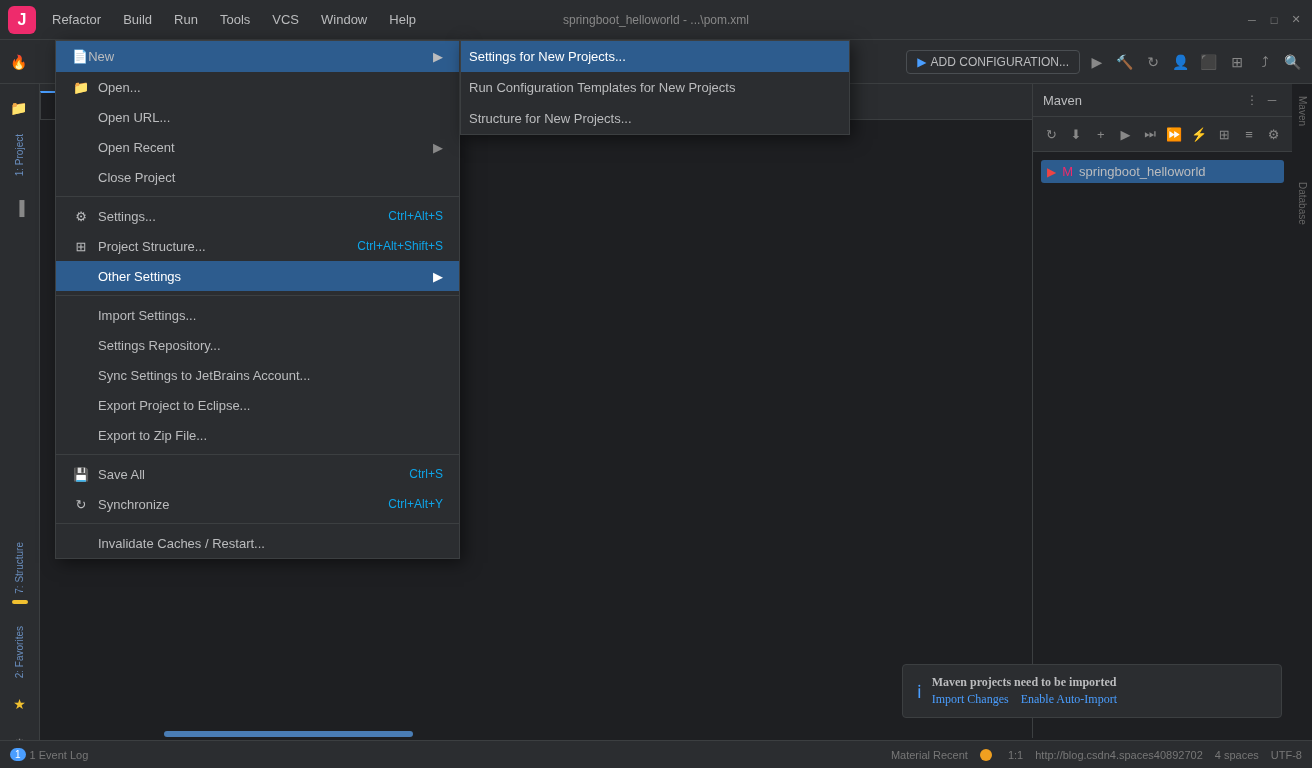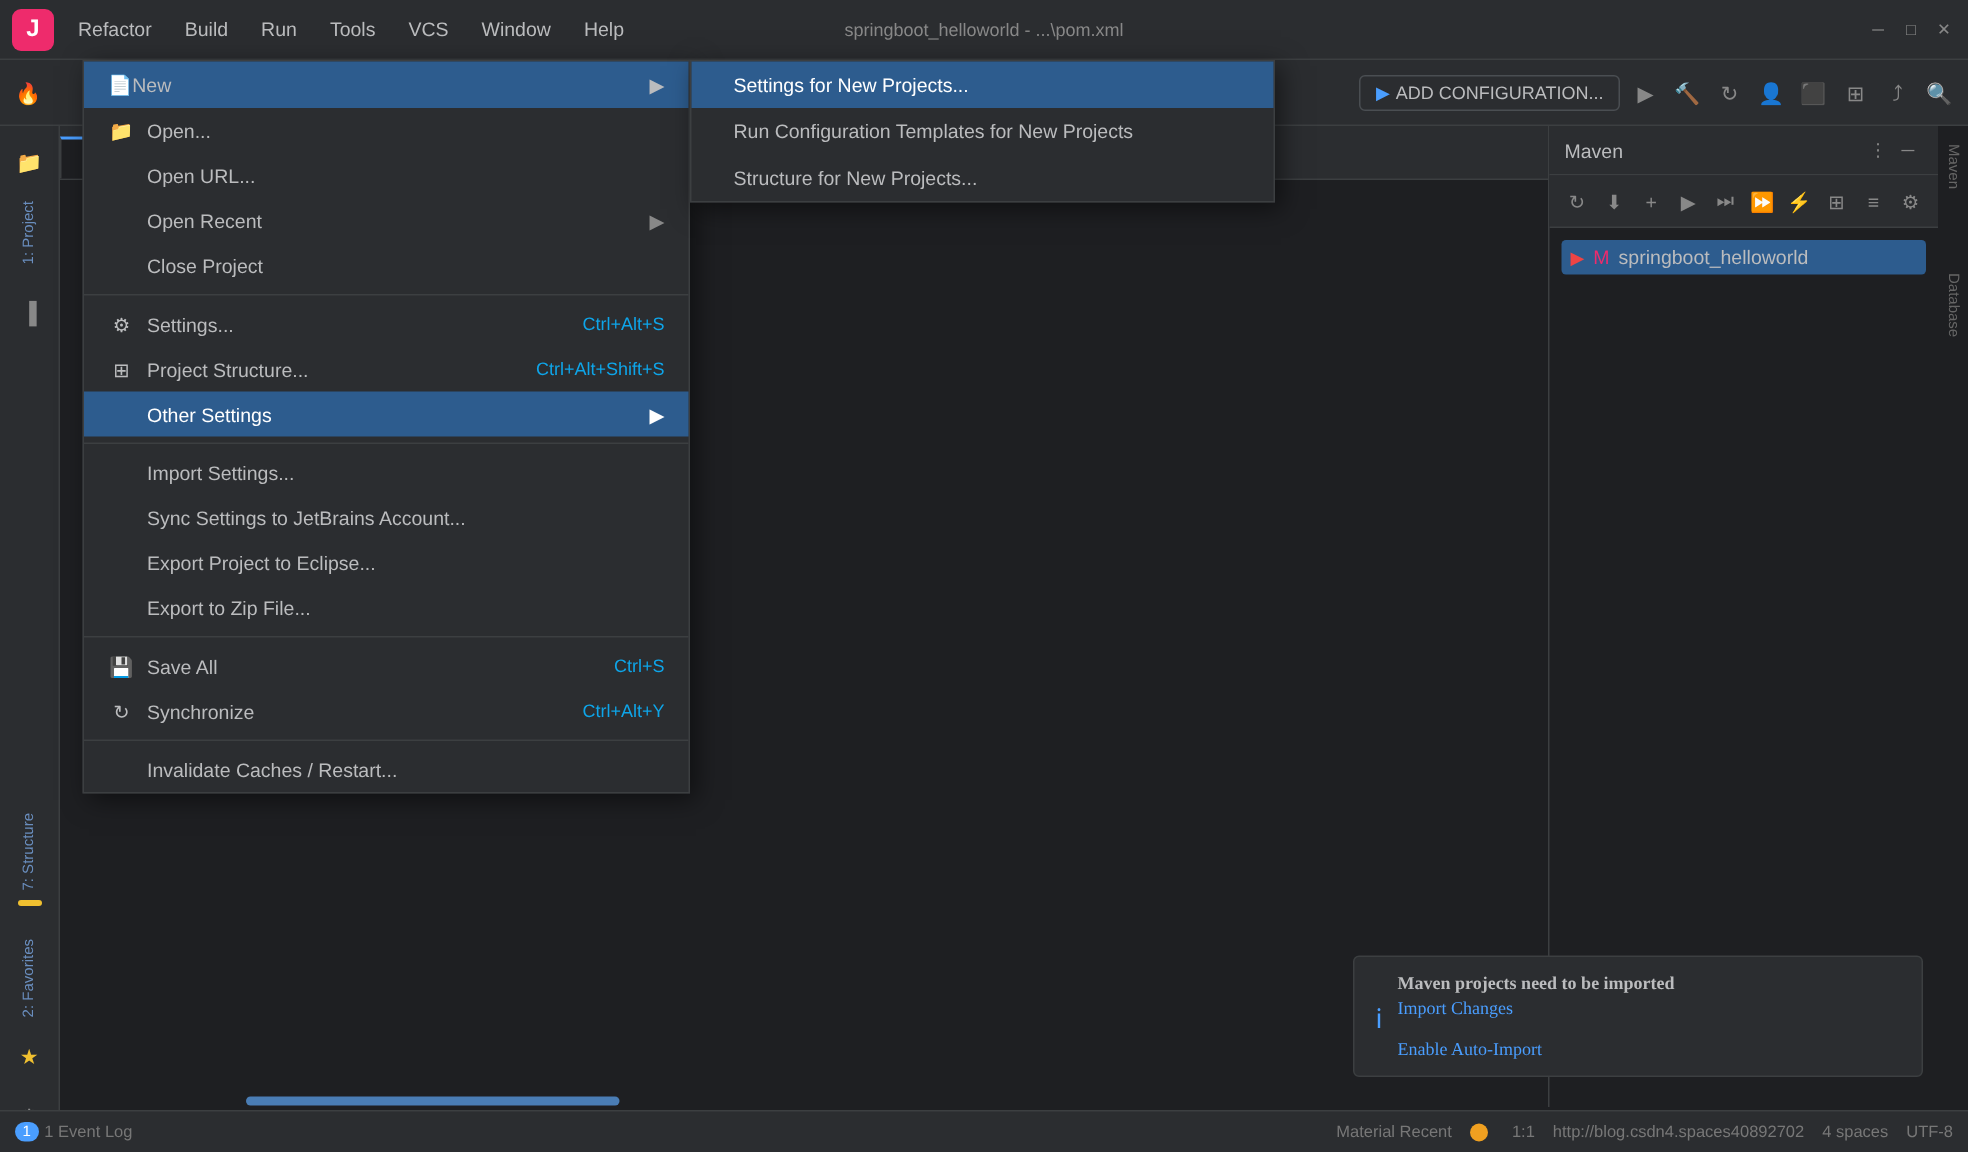--- a/index.html
+++ b/index.html
@@ -202,21 +202,21 @@
       left: 460px;
       width: 390px;
       background: #2b2d30;
       border: 1px solid #3c3f41;
       z-index: 101;
       box-shadow: 4px 4px 16px rgba(0,0,0,0.5);
     }
     .submenu-item {
       display: flex;
       align-items: center;
-      padding: 8px 28px;
+      padding: 8px 8px;
       cursor: pointer;
       color: #bbbcbe;
       font-size: 13px;
     }
     .submenu-item:hover, .submenu-item.highlighted {
       background: #2d5c8e;
       color: #fff;
     }
 
     
@@ -324,21 +324,21 @@
       border-radius: 4px;
       padding: 10px 14px;
       display: flex;
       align-items: center;
       gap: 10px;
       z-index: 5;
     }
     .info-icon { color: #4a9eff; font-size: 18px; }
     .import-text { flex: 1; font-family: Liberation Serif, serif; }
     .import-title { color: #bbbcbe; font-size: 12px; font-weight: bold; }
-    .import-links { display: flex; gap: 12px; margin-top: 2px; flex-direction: column; }
+    .import-links { display: flex; gap: 12px; margin-top: 2px; }
     .import-link { color: #4a9eff; font-size: 12px; cursor: pointer; }
 
     
     .status-bar {
       position: absolute;
       bottom: 0; left: 0; right: 0;
       height: 28px;
       background: #2b2d30;
       border-top: 1px solid #3c3f41;
       display: flex;
@@ -467,20 +467,24 @@
     <span>Other Settings</span>
     <span class="arrow" style="color:#fff;">▶</span>
   </div>
   <div class="menu-divider"></div>
   <div class="menu-section-item">
     <span class="icon-placeholder"></span>
     <span>Import Settings...</span>
   </div>
   <div class="menu-section-item">
     <span class="icon-placeholder"></span>
+    <span>Settings Repository...</span>
+  </div>
+  <div class="menu-section-item">
+    <span class="icon-placeholder"></span>
     <span>Sync Settings to JetBrains Account...</span>
   </div>
   <div class="menu-section-item">
     <span class="icon-placeholder"></span>
     <span>Export Project to Eclipse...</span>
   </div>
   <div class="menu-section-item">
     <span class="icon-placeholder"></span>
     <span>Export to Zip File...</span>
   </div>

